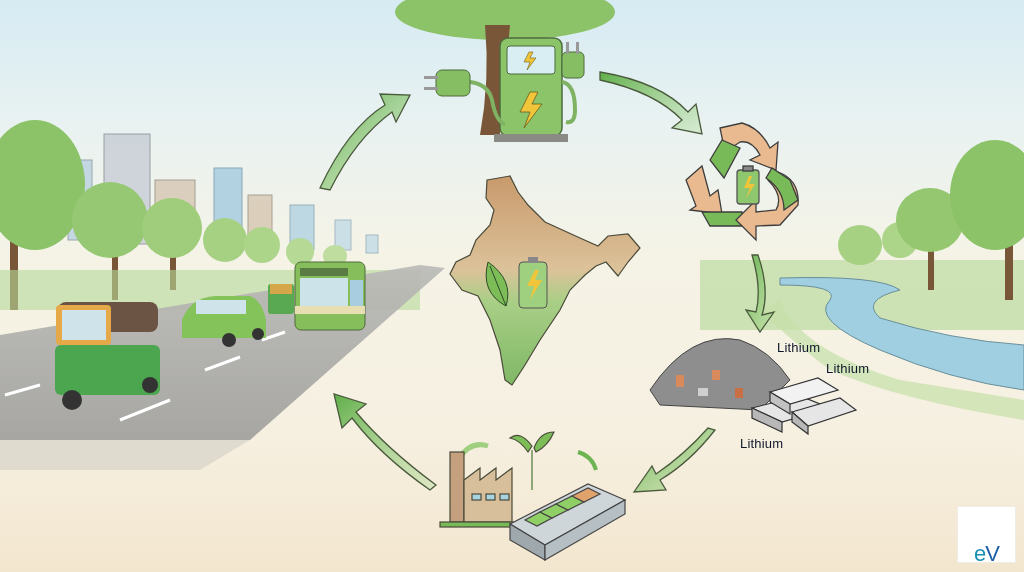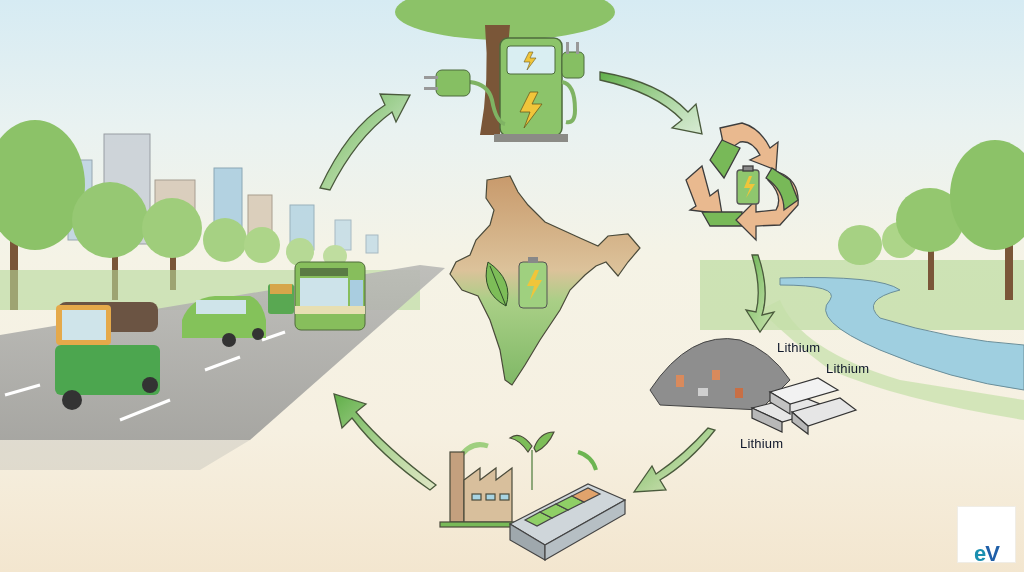--- a/index.html
+++ b/index.html
@@ -4,21 +4,21 @@
 <style>
   html, body { margin:0; padding:0; }
   body { width:1024px; height:572px; overflow:hidden; position:relative;
     font-family: "Liberation Sans", sans-serif;
     background: linear-gradient(180deg, #d6ebf3 0%, #e9f2f1 22%, #f5f3e6 45%, #f6f0e1 75%, #f3e6cf 100%); }
   .scene { position:absolute; inset:0; }
   svg.art { position:absolute; left:0; top:0; width:1024px; height:572px; }
   .label { position:absolute; font-size:13px; color:#0f172a; letter-spacing:0.2px; }
   .logo { position:absolute; left:958px; top:507px; width:57px; height:55px; background:#ffffff;
     display:flex; align-items:center; justify-content:center; box-shadow:0 0 0 1px #f0ede6; }
-  .logo-text { font-size:22px; font-weight:bold; color:#1f5fa8; letter-spacing:-1px;margin-top:39px; }
+  .logo-text { font-size:22px; font-weight:normal; color:#1f5fa8; letter-spacing:-1px;margin-top:39px; }
   .logo-text .e { color:#1a8fb0; }
   .logo-text .v { color:#1f5fa8; }
 </style>
 </head>
 <body>
 
 <div class="scene">
 <svg class="art" viewBox="0 0 1024 572">
   <defs>
     <linearGradient id="arrowG" x1="0" y1="0" x2="1" y2="1">

